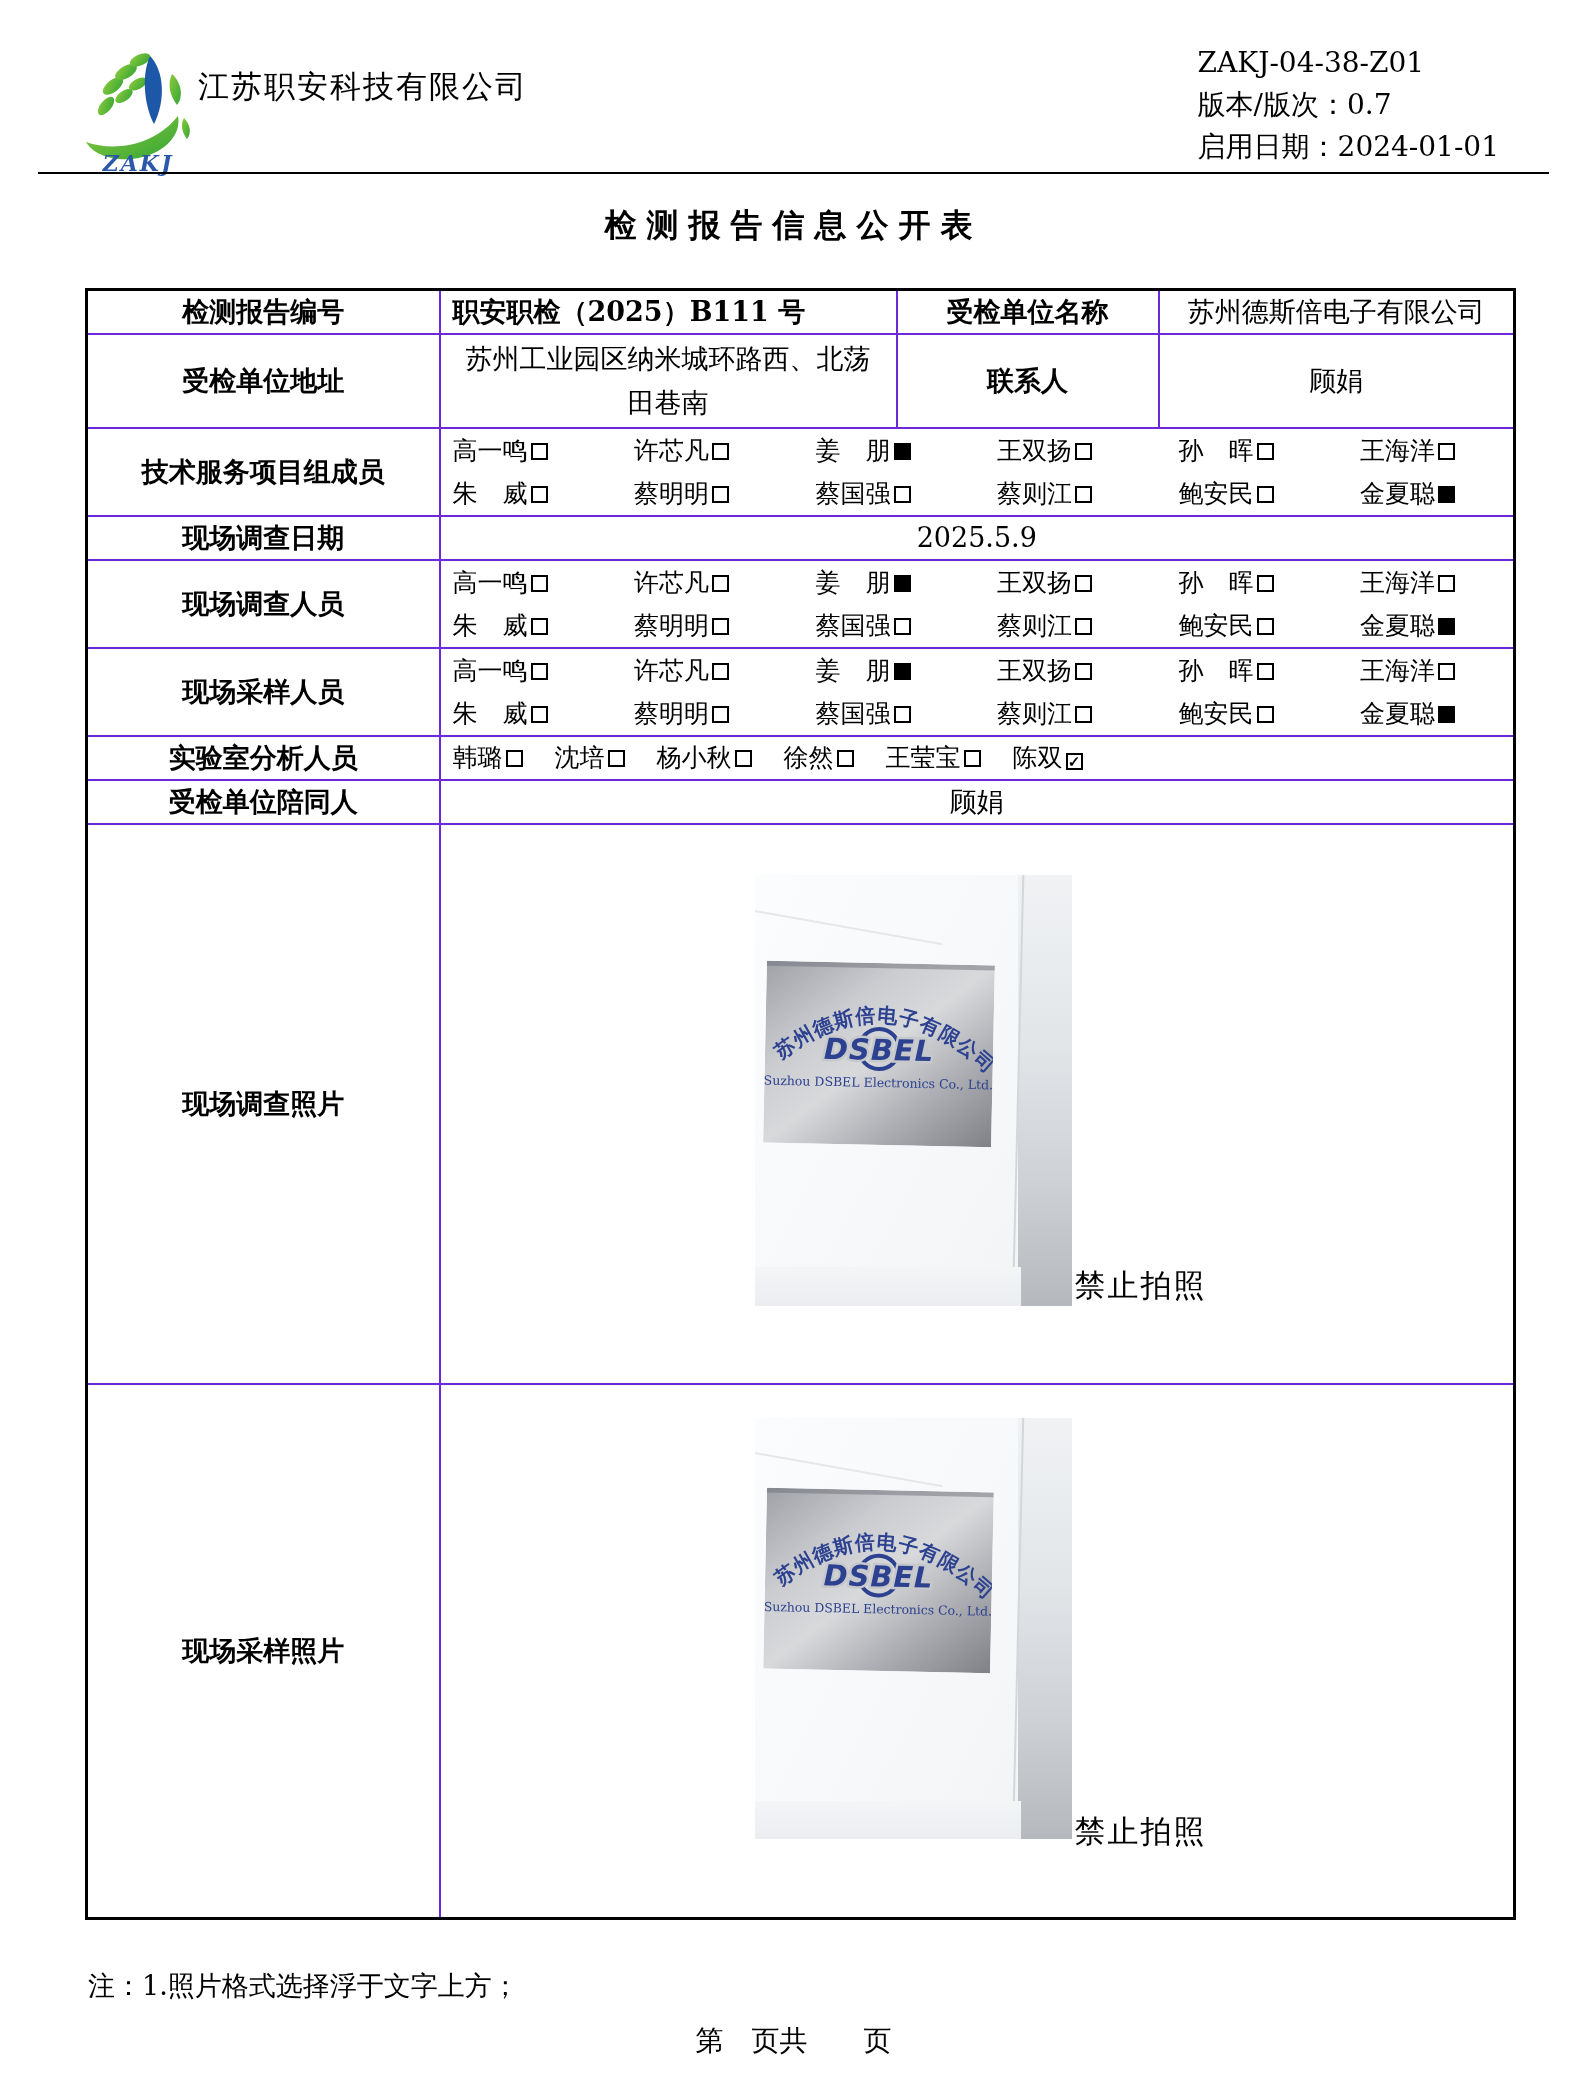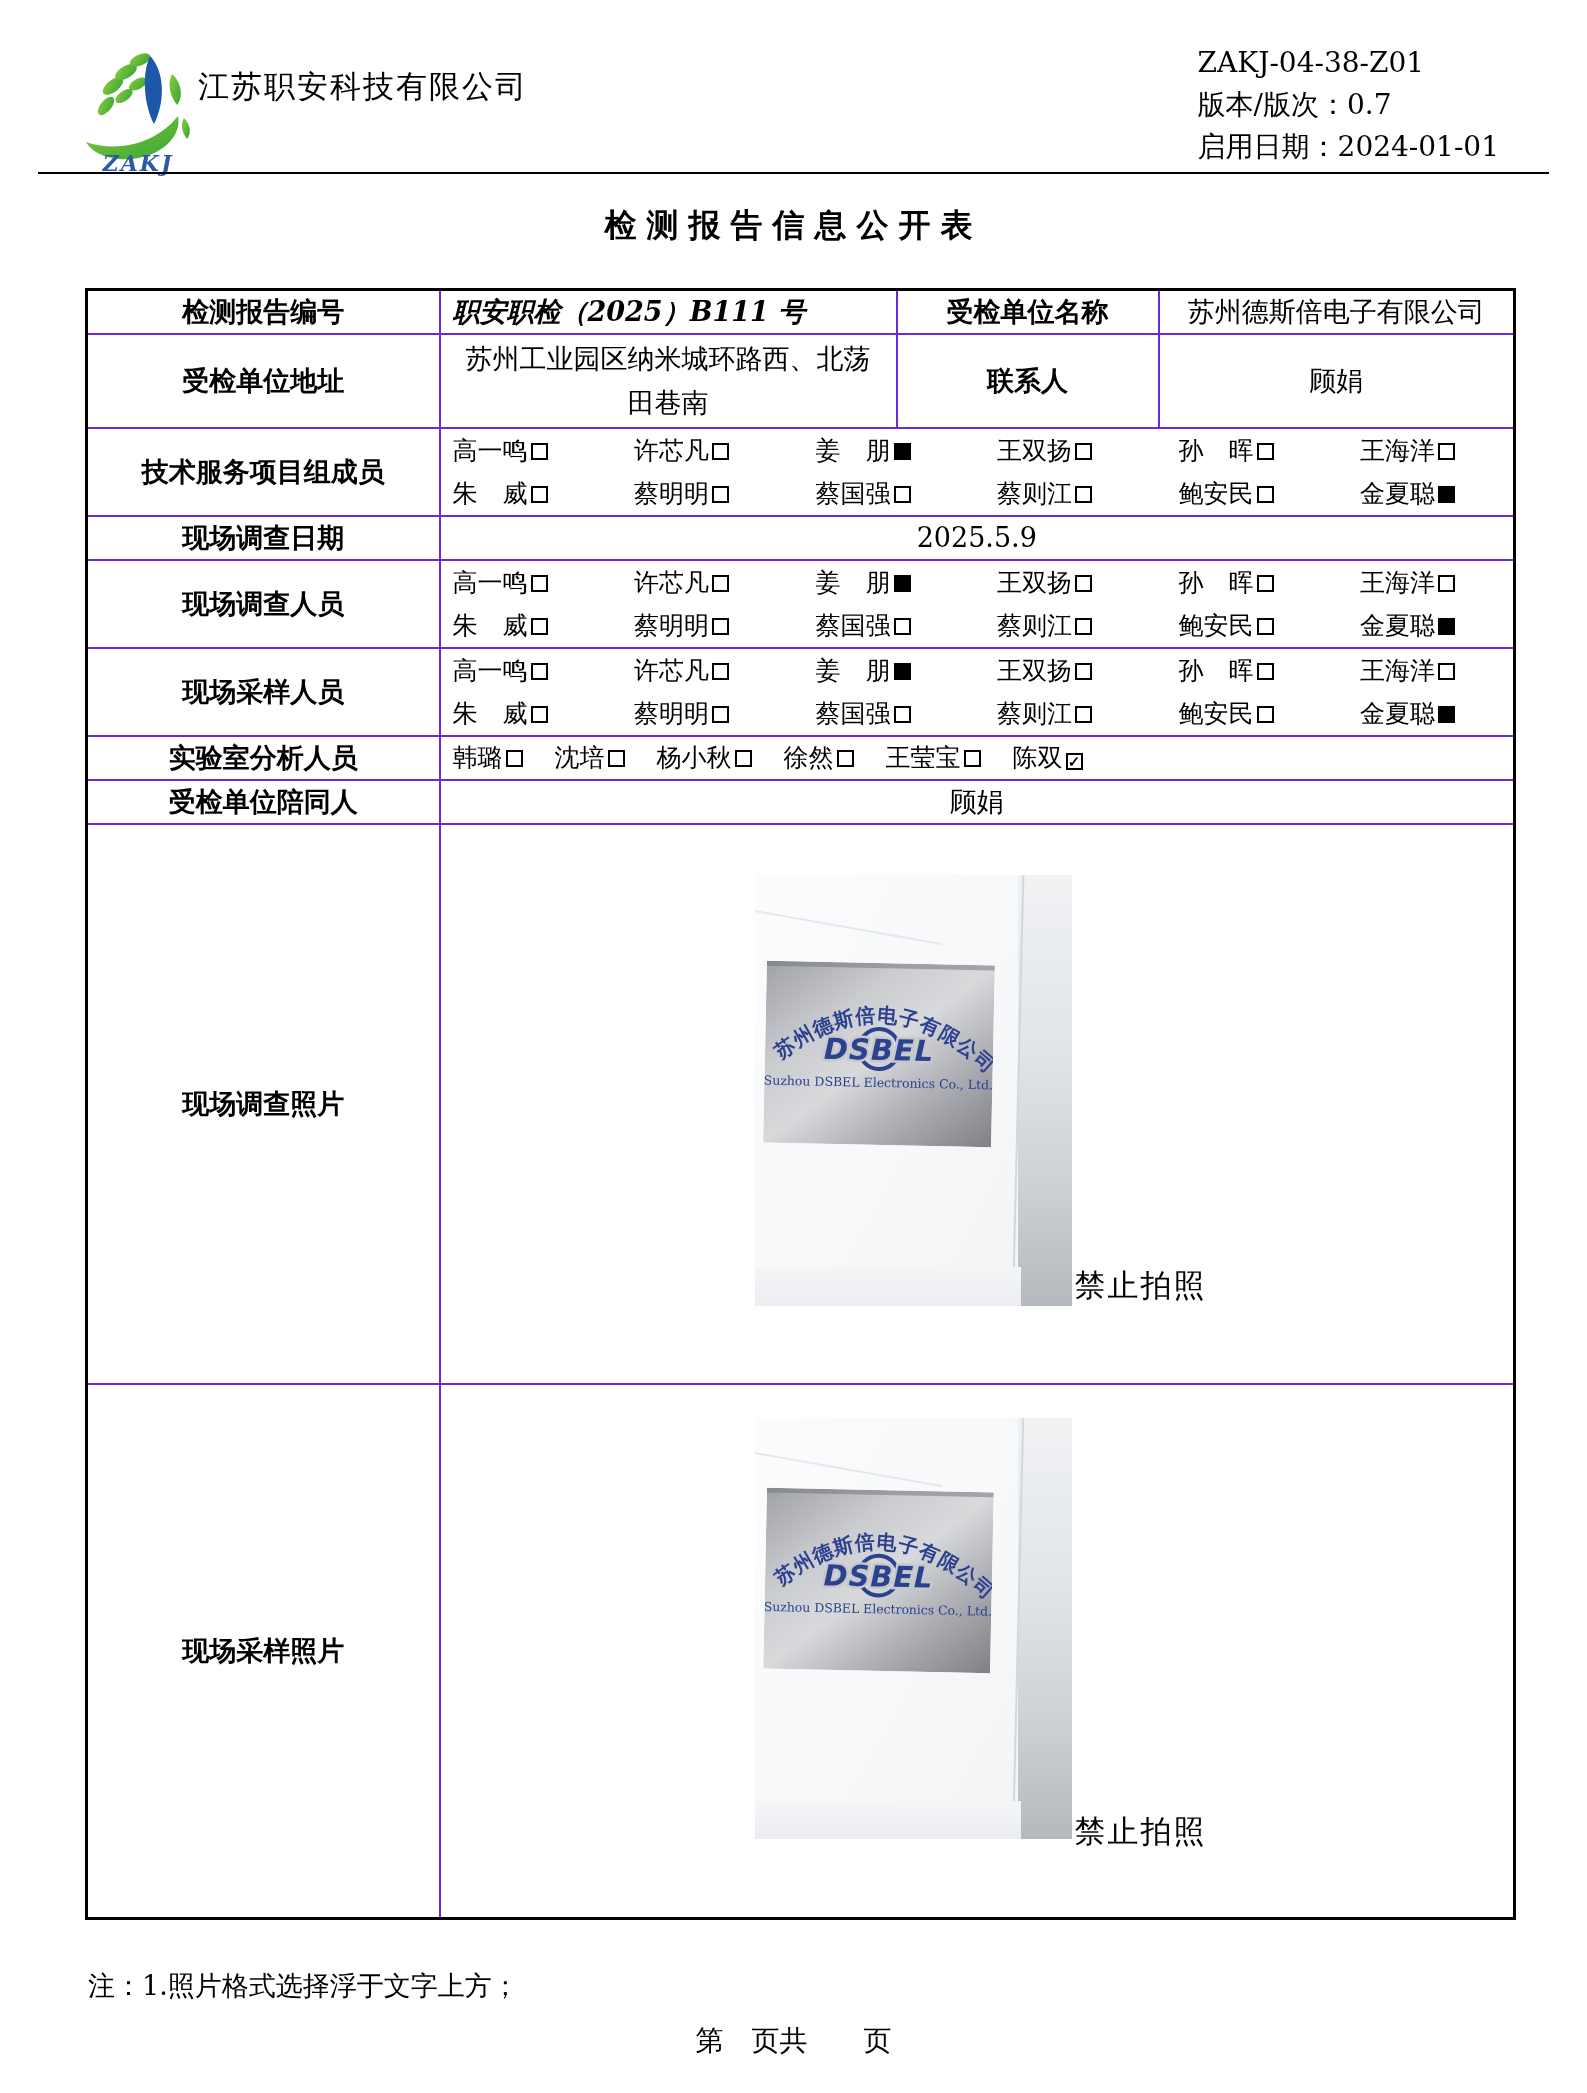--- a/index.html
+++ b/index.html
@@ -15,21 +15,21 @@
 
   
   .title { position:absolute; left:0; width:100%; top:204px; text-align:center; font-size:32px; font-weight:bold; letter-spacing:10px; }
 
   
   table.main { position:absolute; left:85px; top:288px; width:1428px; border-collapse:collapse; table-layout:fixed; border:3px solid #000; }
   table.main td { border:2px solid #6d28d9; font-size:27px; vertical-align:middle; overflow:hidden; }
   td.lbl { font-weight:bold; text-align:center; }
   td.center { text-align:center; }
   td.val-left { text-align:left; padding:2px 14px 2px 12px; }
-  td.bold { font-weight:bold;font-style:italic; }
+  td.bold { font-weight:bold; }
   td.addr { text-align:center; padding:2px 12px; line-height:44px; }
   tr.h42 td { height:44px; }
   tr.h90 td { height:90px; }
   tr.h86 td { height:86px; }
   tr.hph1 td { height:560px; }
   tr.hph2 td { height:535px; }
 
   
   td.members-cell { padding:0; }
   .members { display:flex; justify-content:space-between; align-items:center; height:43px; padding:0 58px 0 12px; font-size:25px; }

